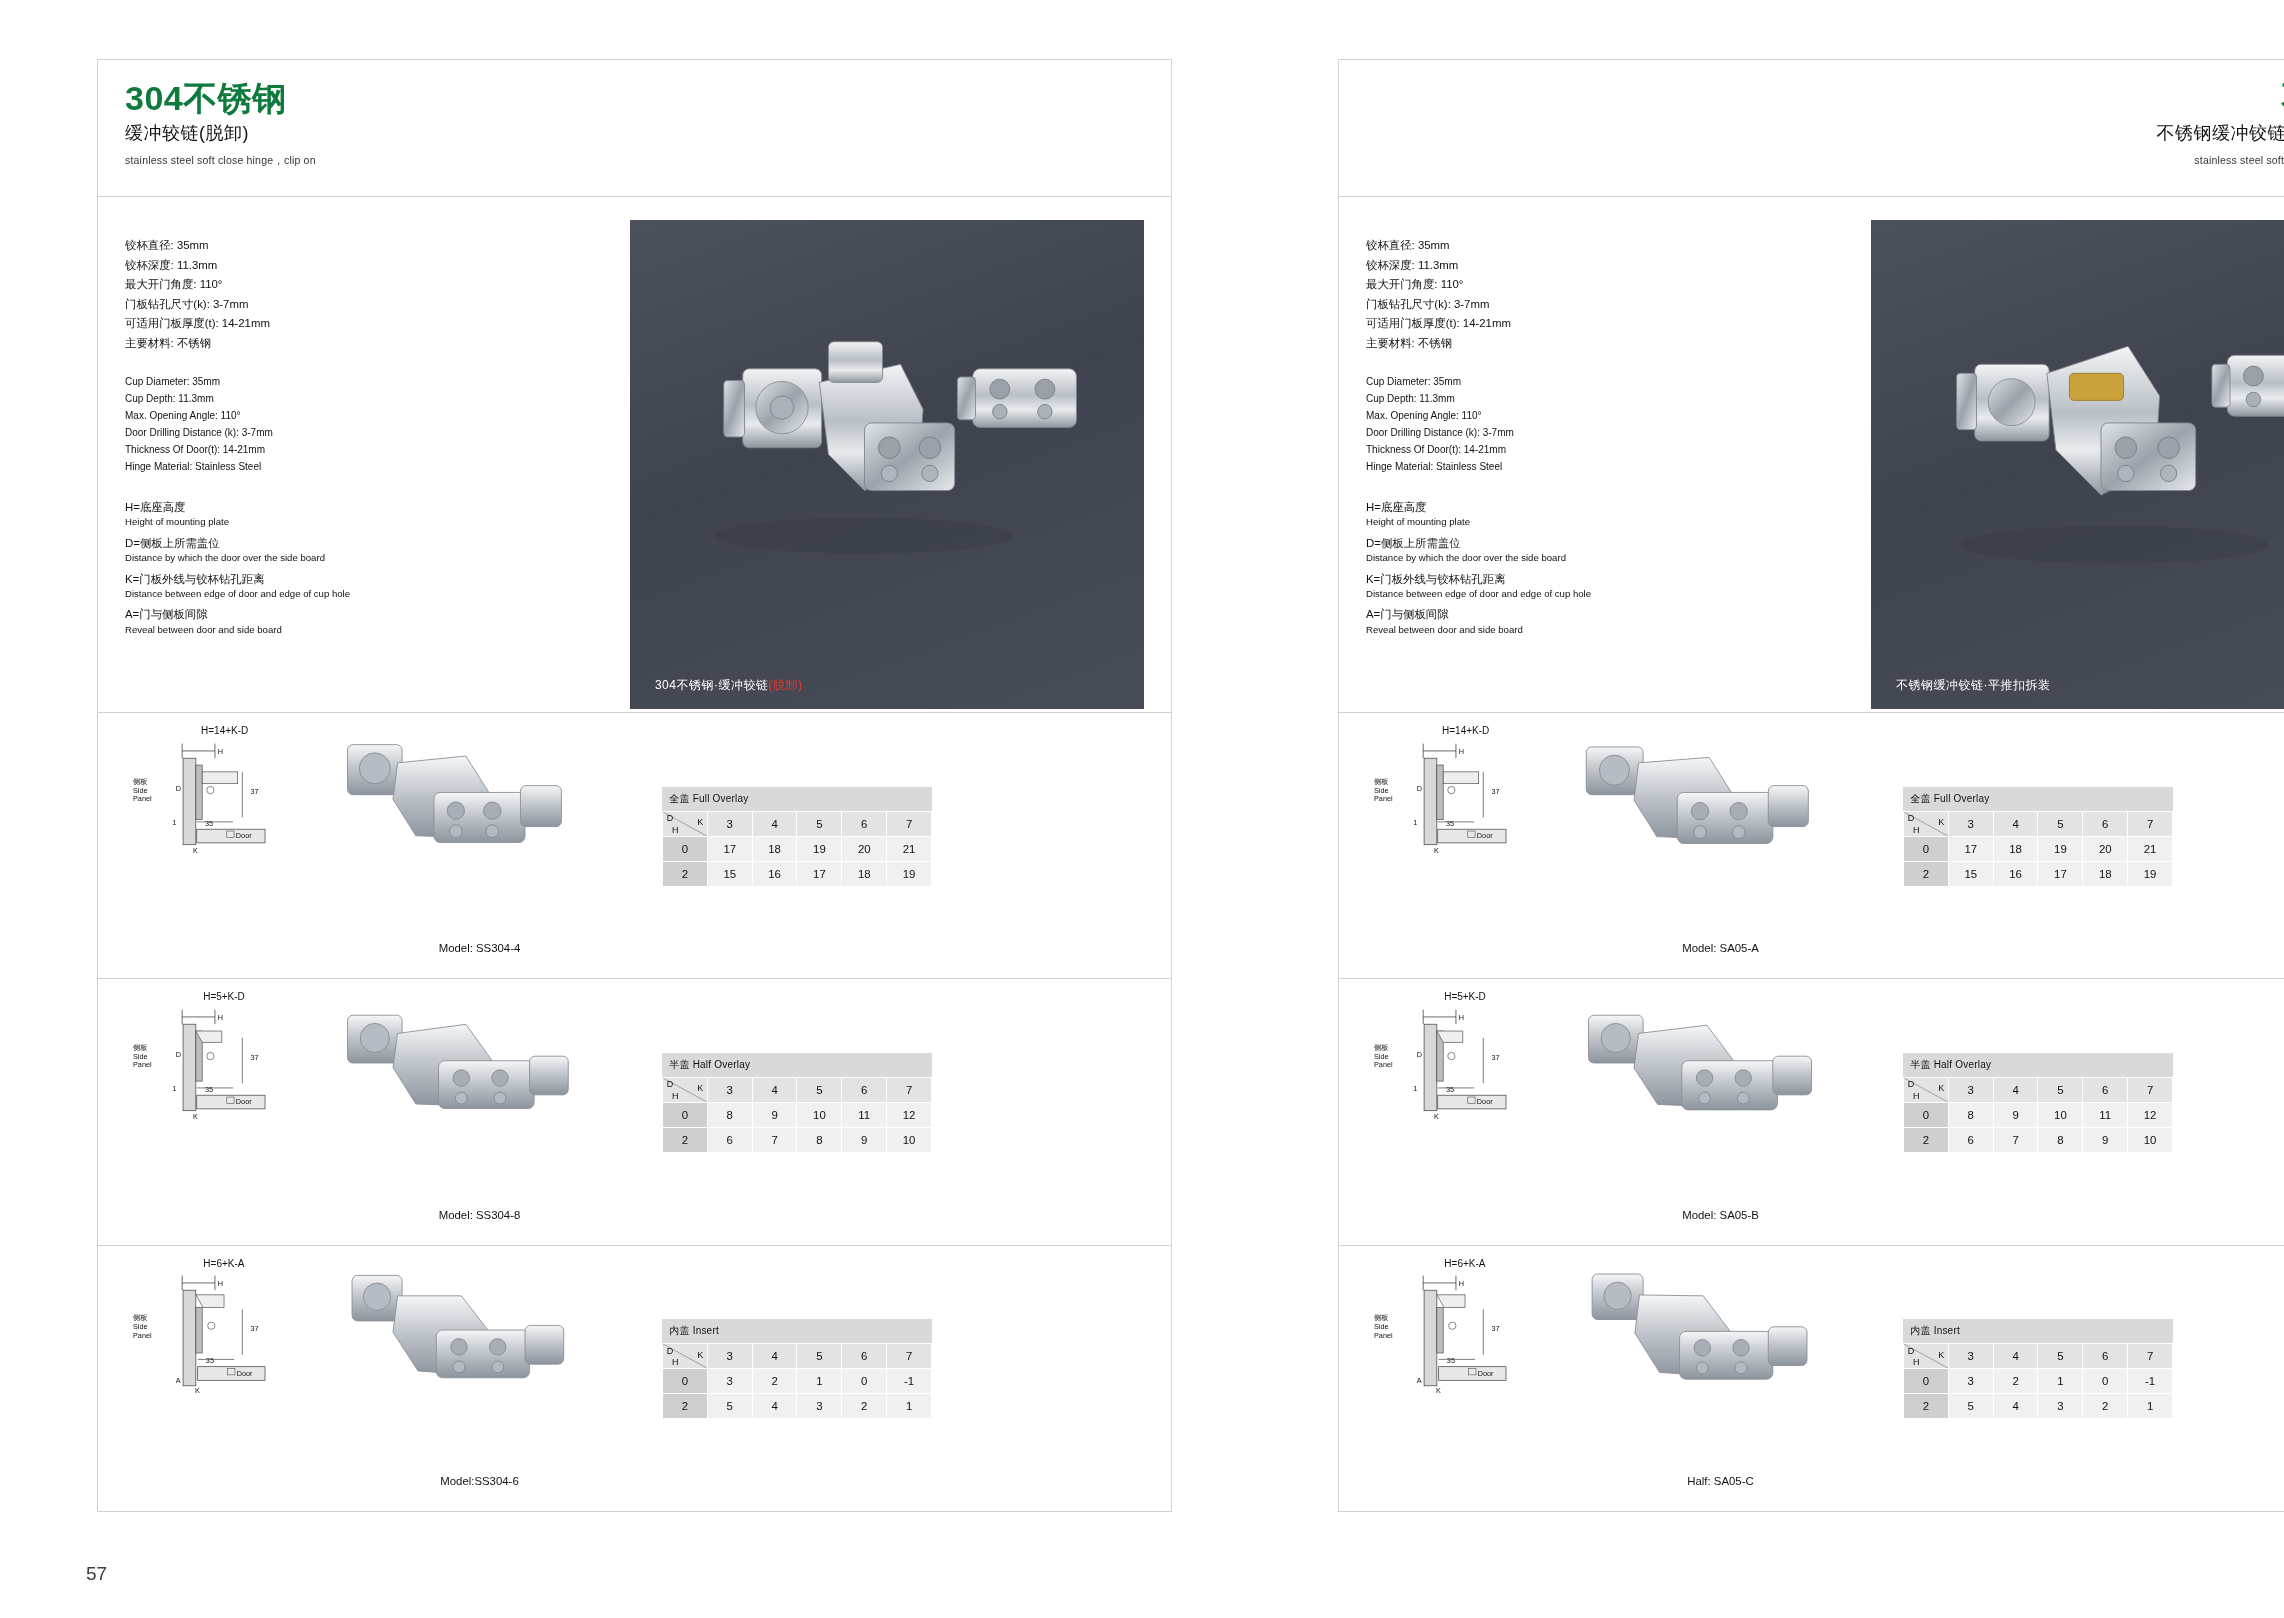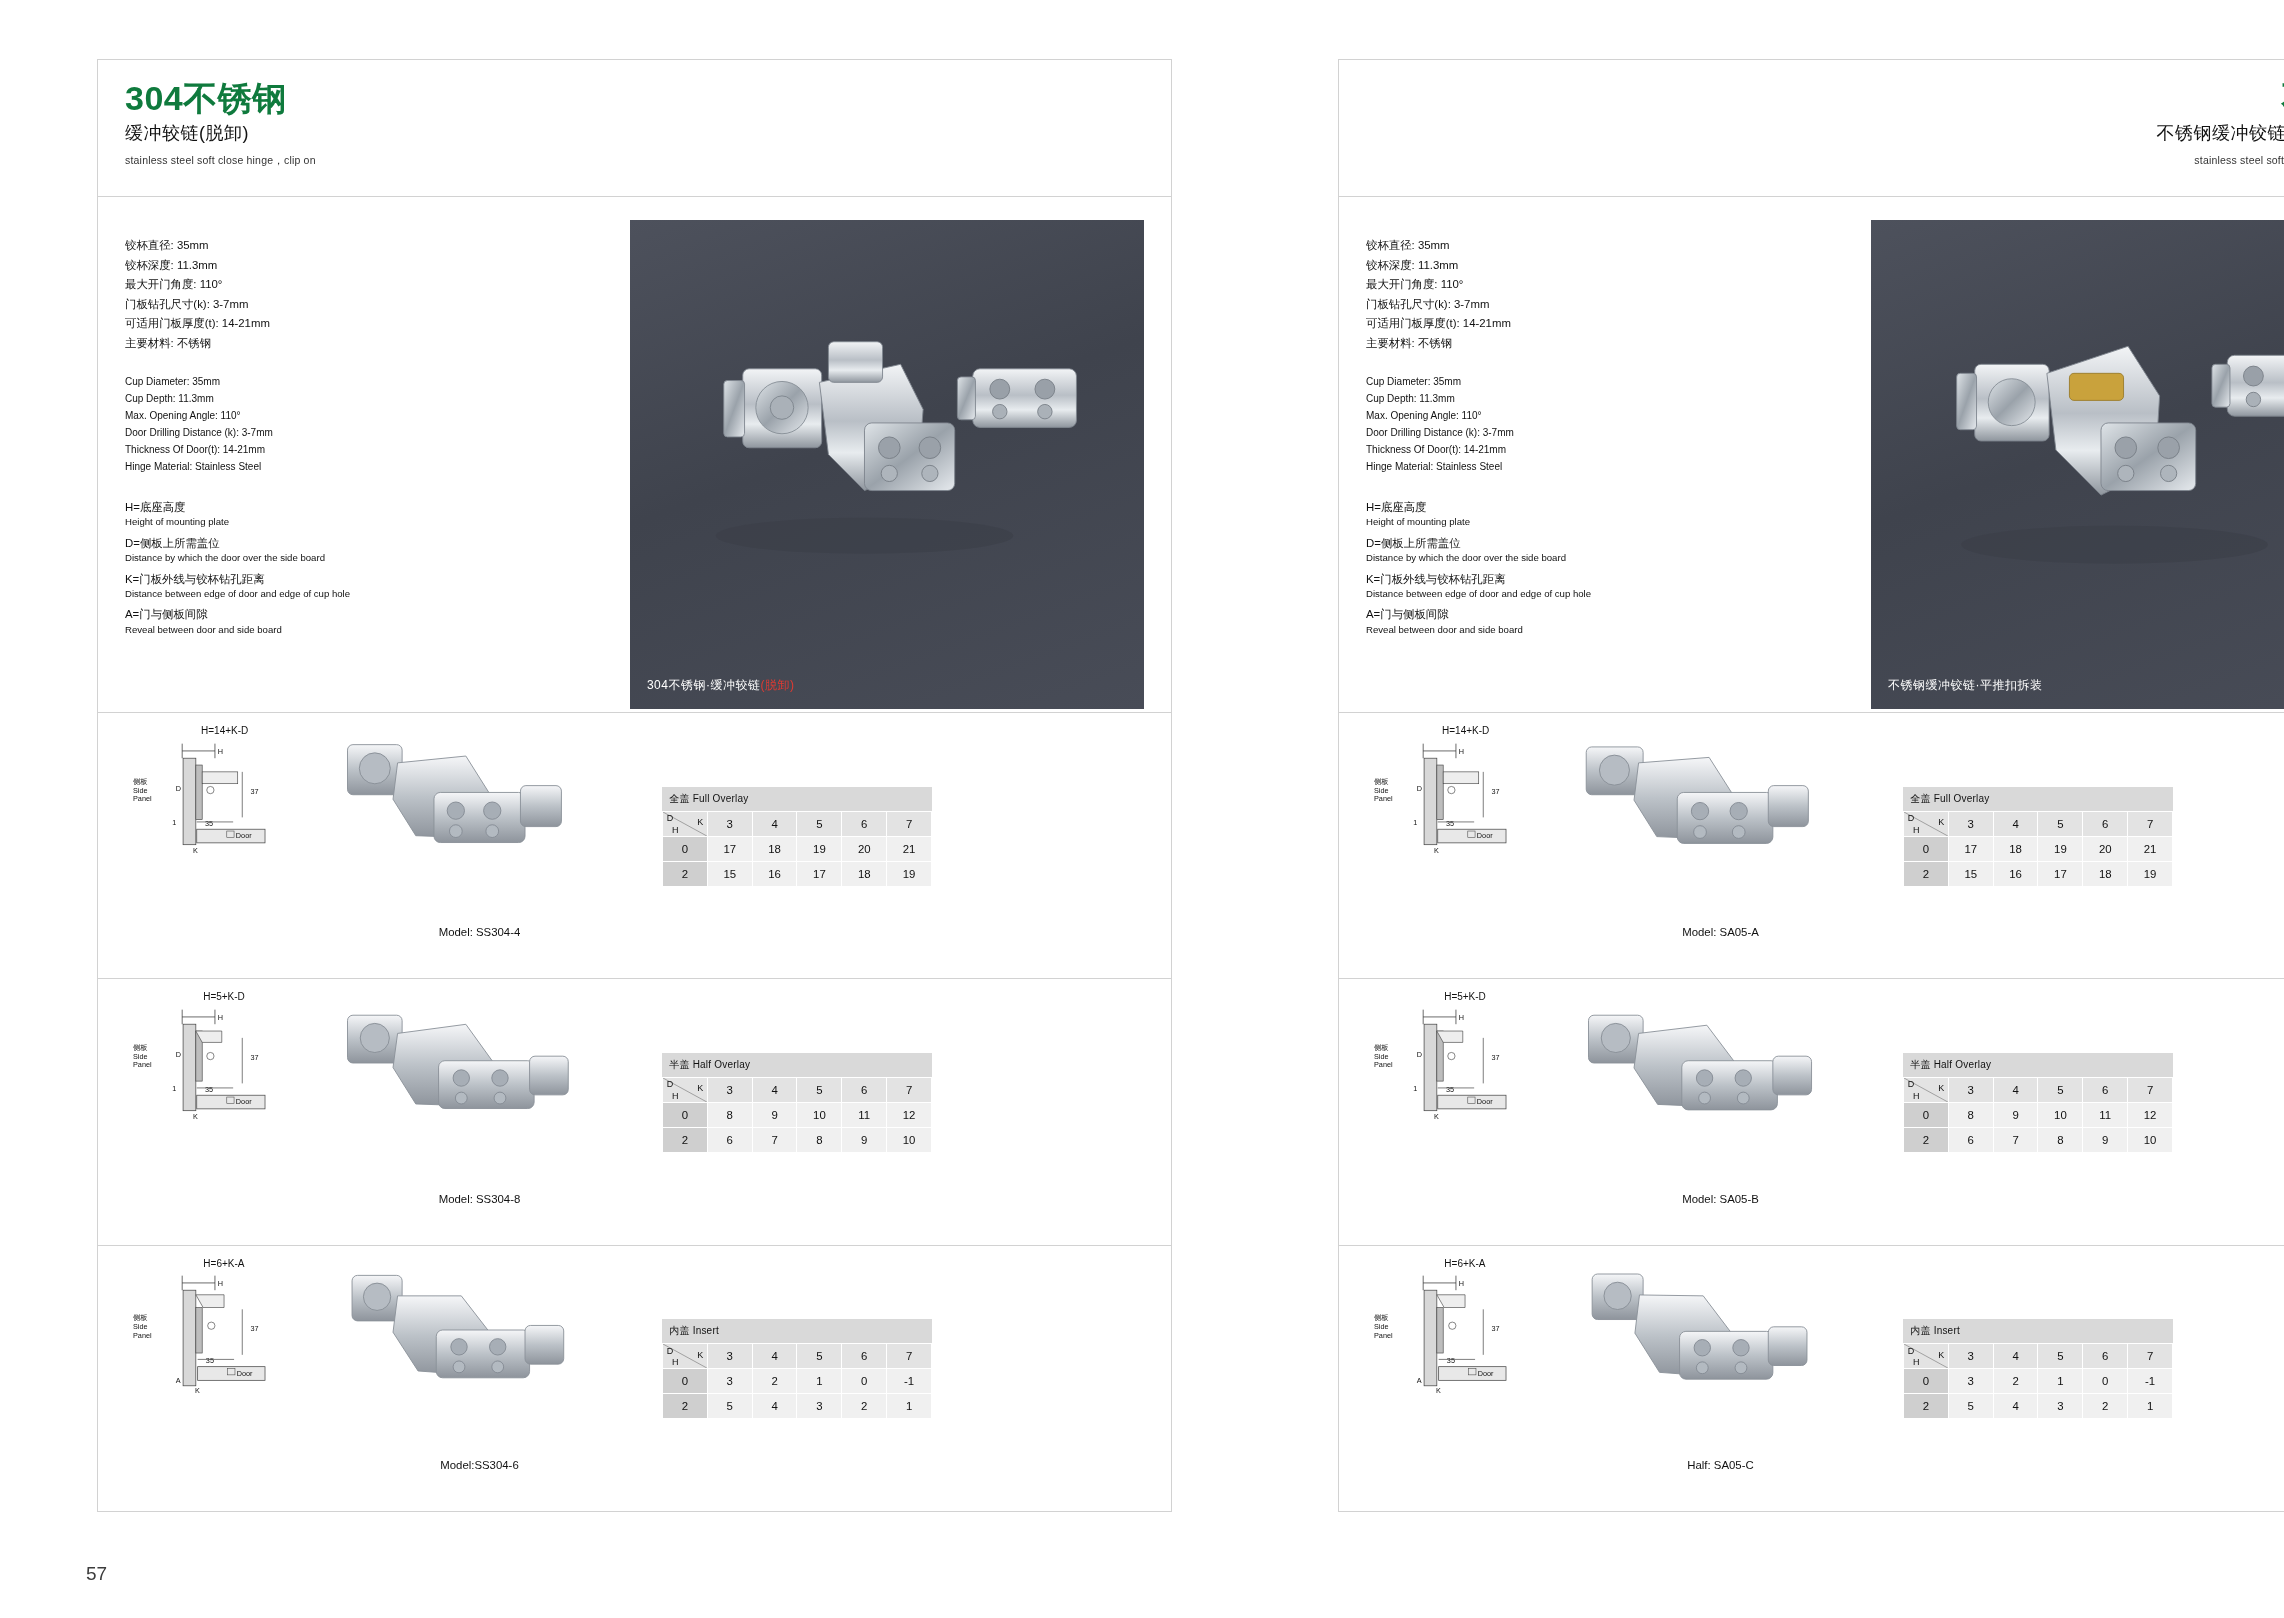--- a/index.html
+++ b/index.html
@@ -70,21 +70,21 @@
 
   .photo-box {
     position: relative;
     width: 521px; height: 489px;
     margin-left: 4.6px;
     background: linear-gradient(160deg,#4d515c 0%, #3f434d 45%, #484c57 100%);
     overflow: hidden;
   }
   .photo-caption {
     position: absolute;
-    left: 17px; bottom: 15.5px;
+    left: 25px; bottom: 15.5px;
     font-size: 12px;
     color: #ffffff;
     letter-spacing: 0.5px;
   }
   .photo-caption .red { color: #e03a32; }
 
   
   .hinge-art { position: absolute; inset: 0; }
 
   
@@ -104,21 +104,21 @@
     position: absolute; top: 12px; left: 50%;
     transform: translateX(-38%);
     font-size: 10px; color: #111; white-space: nowrap;
   }
   .diagram svg { position: absolute; top: 26.5px; left: 4.6px; }
 
   .hingephoto { width: 329px; height: 100%; position: relative; }
   .hingephoto svg { position: absolute; top: 18px; left: 13.7px; }
   .model {
     position: absolute;
-    bottom: 40px; left: 0; width: 100%;
+    bottom: 24px; left: 0; width: 100%;
     text-align: center;
     font-size: 11.4px; color: #111;
   }
 
   .tablewrap { flex: 1; padding-left: 18px; padding-bottom: 18px; }
   .tbl-title {
     background: #d9d9d9;
     font-size: 10px;
     padding: 5px 7.3px;
     color: #111;

